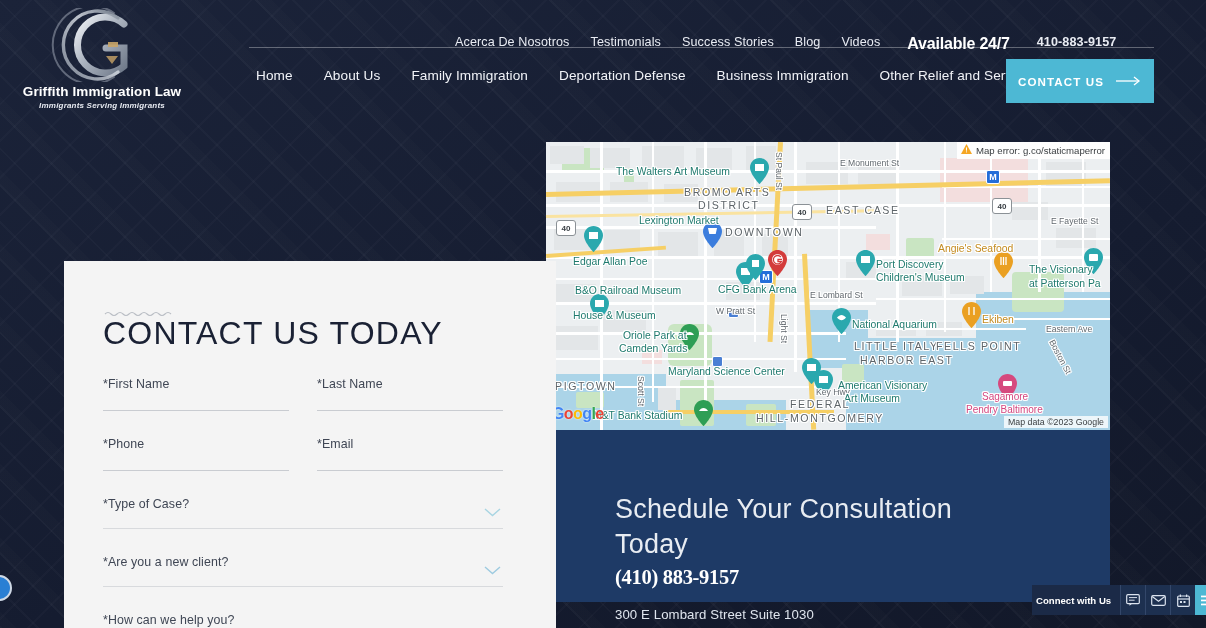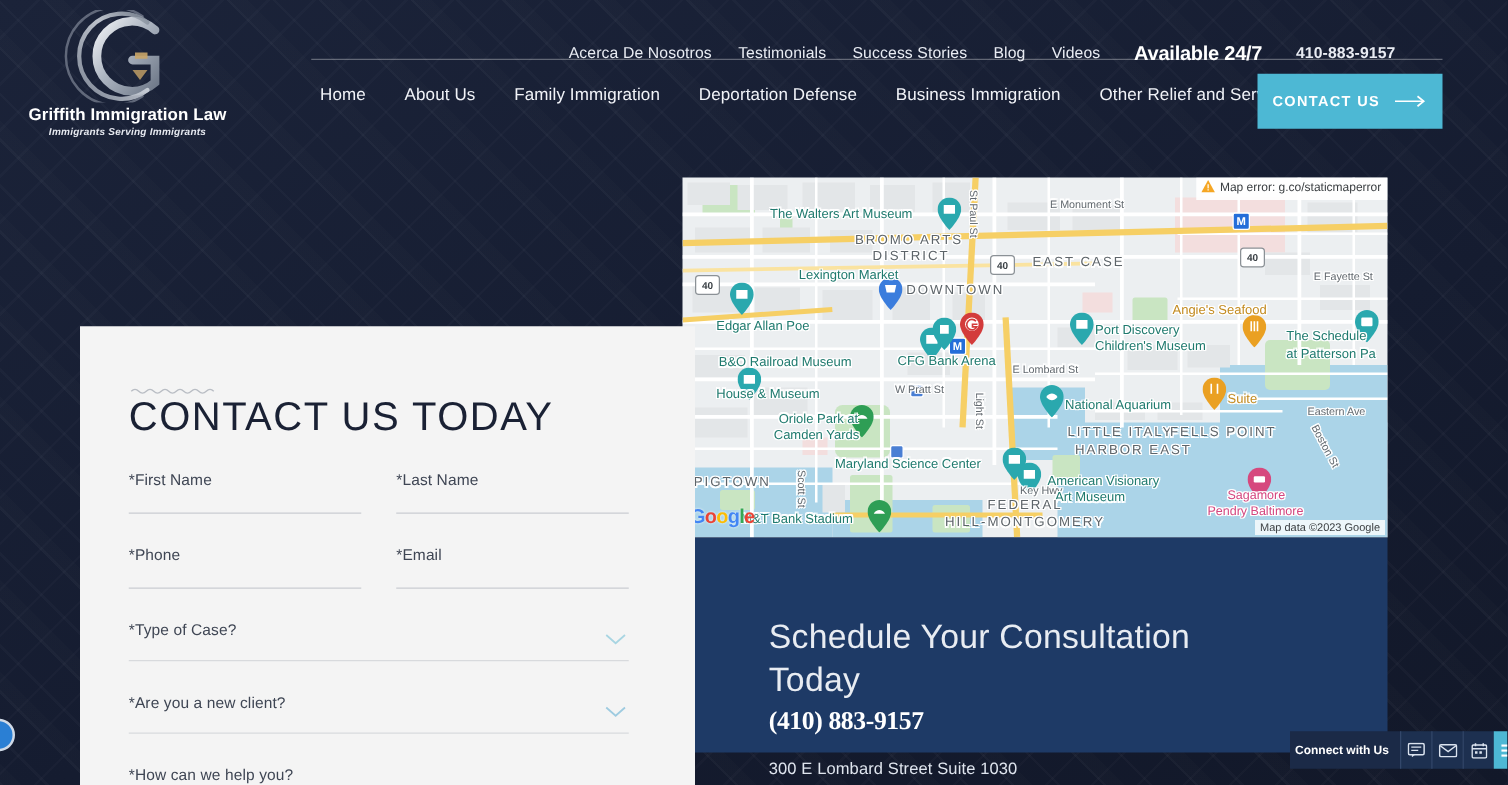--- a/index.html
+++ b/index.html
@@ -499,27 +499,27 @@
     <div class="mp-lbl lbl-st" style="left:294px;top:16px;">E Monument St</div>
     <div class="mp-lbl lbl-st" style="left:505px;top:74px;">E Fayette St</div>
     <div class="mp-lbl lbl-st" style="left:238px;top:10px;transform:rotate(90deg);transform-origin:0 0;">St Paul St</div>
     <div class="mp-lbl lbl-poi" style="left:93px;top:73px;">Lexington Market</div>
     <div class="mp-lbl lbl-hood" style="left:179px;top:84px;">DOWNTOWN</div>
     <div class="mp-lbl lbl-food" style="left:392px;top:101px;">Angie's Seafood</div>
     <div class="mp-lbl lbl-poi" style="left:27px;top:114px;">Edgar Allan Poe</div>
     <div class="mp-lbl lbl-poi" style="left:27px;top:127px;margin-top:41px;">House &amp; Museum</div>
     <div class="mp-lbl lbl-poi" style="left:330px;top:117px;">Port Discovery</div>
     <div class="mp-lbl lbl-poi" style="left:330px;top:130px;">Children's Museum</div>
-    <div class="mp-lbl lbl-poi" style="left:483px;top:122px;">The Schedule</div>
+    <div class="mp-lbl lbl-poi" style="left:483px;top:122px;">The Visionary</div>
     <div class="mp-lbl lbl-poi" style="left:483px;top:136px;">at Patterson Pa</div>
     <div class="mp-lbl lbl-poi" style="left:29px;top:143px;">B&amp;O Railroad Museum</div>
     <div class="mp-lbl lbl-poi" style="left:172px;top:142px;">CFG Bank Arena</div>
     <div class="mp-lbl lbl-st" style="left:264px;top:148px;">E Lombard St</div>
     <div class="mp-lbl lbl-poi" style="left:306px;top:177px;">National Aquarium</div>
-    <div class="mp-lbl lbl-food" style="left:436px;top:172px;">Suite</div>
+    <div class="mp-lbl lbl-food" style="left:436px;top:172px;">Ekiben</div>
     <div class="mp-lbl lbl-st" style="left:500px;top:182px;">Eastern Ave</div>
     <div class="mp-lbl lbl-st" style="left:170px;top:164px;">W Pratt St</div>
     <div class="mp-lbl lbl-st" style="left:243px;top:172px;transform:rotate(90deg);transform-origin:0 0;">Light St</div>
     <div class="mp-lbl lbl-poi" style="left:77px;top:188px;">Oriole Park at</div>
     <div class="mp-lbl lbl-poi" style="left:73px;top:201px;">Camden Yards</div>
     <div class="mp-lbl lbl-hood" style="left:308px;top:198px;">LITTLE ITALY</div>
     <div class="mp-lbl lbl-hood" style="left:390px;top:198px;">FELLS POINT</div>
     <div class="mp-lbl lbl-hood" style="left:314px;top:212px;">HARBOR EAST</div>
     <div class="mp-lbl lbl-st" style="left:510px;top:196px;transform:rotate(62deg);transform-origin:0 0;">Boston St</div>
     <div class="mp-lbl lbl-poi" style="left:122px;top:224px;">Maryland Science Center</div>

